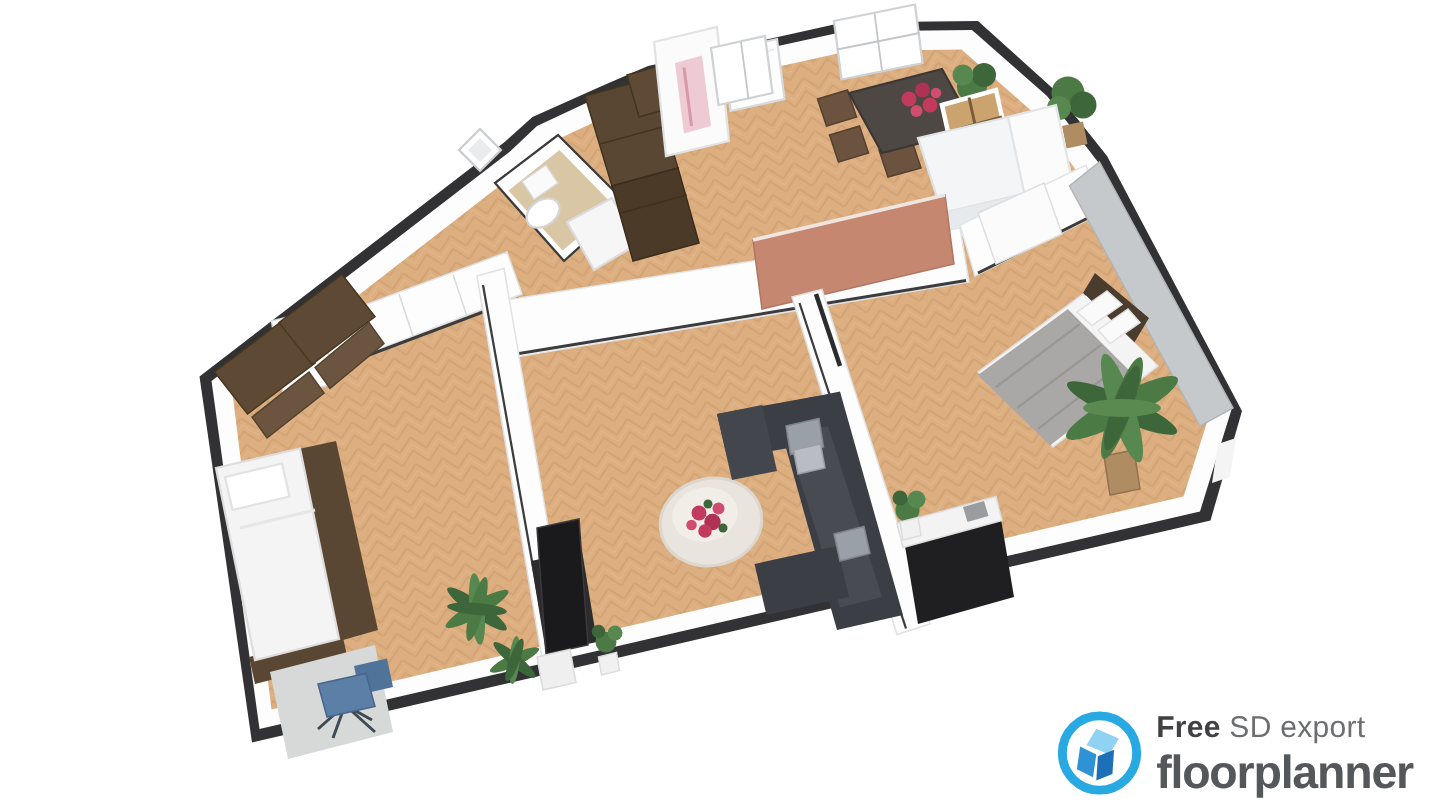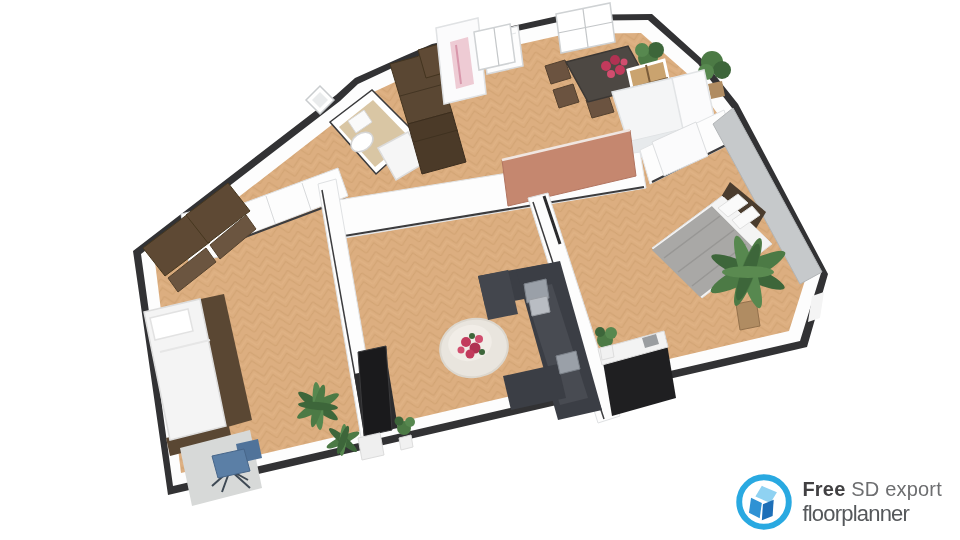--- a/index.html
+++ b/index.html
@@ -12,21 +12,21 @@
   .watermark{
     position:absolute;right:18px;bottom:10px;
     display:flex;align-items:center;gap:10px;
     user-select:none;
   }
   .wm-icon{width:56px;height:56px;flex:0 0 auto;}
   .wm-text{display:flex;flex-direction:column;line-height:1;}
   .wm-line1{font-size:20px;letter-spacing:0.2px;margin-bottom:4px;}
   .wm-free{font-weight:bold;}
   .wm-export{font-weight:normal;}
-  .wm-brand{font-size:22px;font-weight:normal;letter-spacing:-0.8px;}
+  .wm-brand{font-size:31px;font-weight:bold;letter-spacing:-0.8px;}
 </style>
 </head>
 <body>
 
 <svg class="scene" width="960" height="540" viewBox="0 0 960 540">
   <defs>
     <pattern id="wood" width="18" height="18" patternUnits="userSpaceOnUse" patternTransform="rotate(-12 0 0)">
       <rect width="18" height="18" fill="#dcae80"></rect>
       <path d="M0 18 L9 9 L18 18" fill="none" stroke-width="1.2" opacity="0.55" stroke="#c89a6a"></path>
       <path d="M0 9 L9 0 L18 9" fill="none" stroke-width="1.2" opacity="0.55" stroke="#c89a6a"></path>

